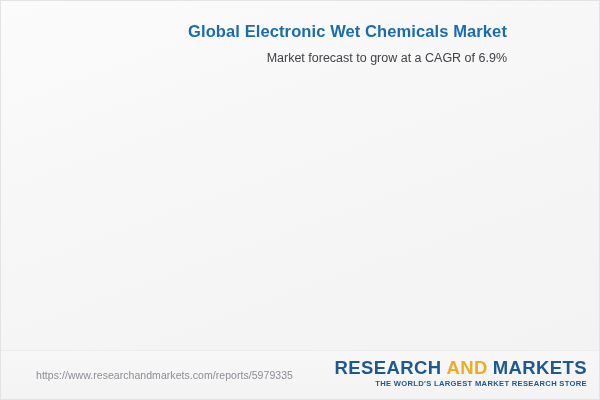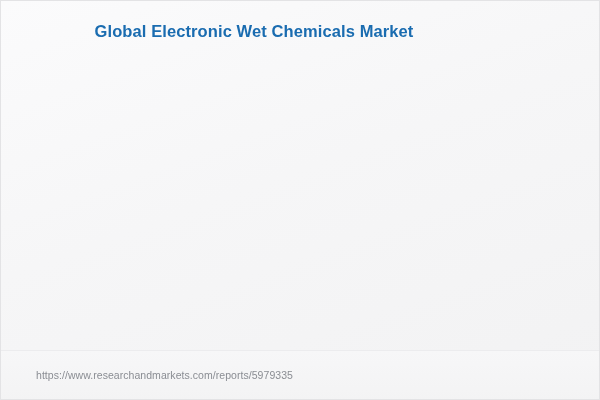--- a/index.html
+++ b/index.html
@@ -23,21 +23,21 @@
     border: 1px solid #e3e3e5;
     overflow: hidden;
   }
 
   
   .header {
     position: absolute;
     top: 20px;
     left: 0;
     width: 506px;
-    text-align: center;
+    text-align: right;
   }
   .title {
     font-size: 16.5px;
     font-weight: bold;
     color: #1a6cb0;
     letter-spacing: 0.1px;
     line-height: 20px;
   }
   .subtitle {
     margin-top: 9px;
@@ -106,20 +106,21 @@
     white-space: nowrap;
   }
 </style>
 </head>
 <body>
 
 <div class="infographic">
 
   <div class="header">
     <div class="title">Global Electronic Wet Chemicals Market</div>
+    <div class="subtitle">Market forecast to grow at a CAGR of 6.9%</div>
   </div>
 
   <div class="plot">
 
     <div class="bar-group g1">
 
       
 
       
 
@@ -133,15 +134,19 @@
       
 
       
     </div>
 
   </div>
 
   <div class="footer">
     <div class="footer-url">https://www.researchandmarkets.com/reports/5979335</div>
 
+    <div class="logo">
+      <div class="logo-main"><span>RESEARCH</span><span class="logo-and" style="margin: 0px 5px;">AND</span><span>MARKETS</span></div>
+      <div class="logo-tag">THE WORLD'S LARGEST MARKET RESEARCH STORE</div>
+    </div>
   </div>
 
 </div>
 
 </body></html>

